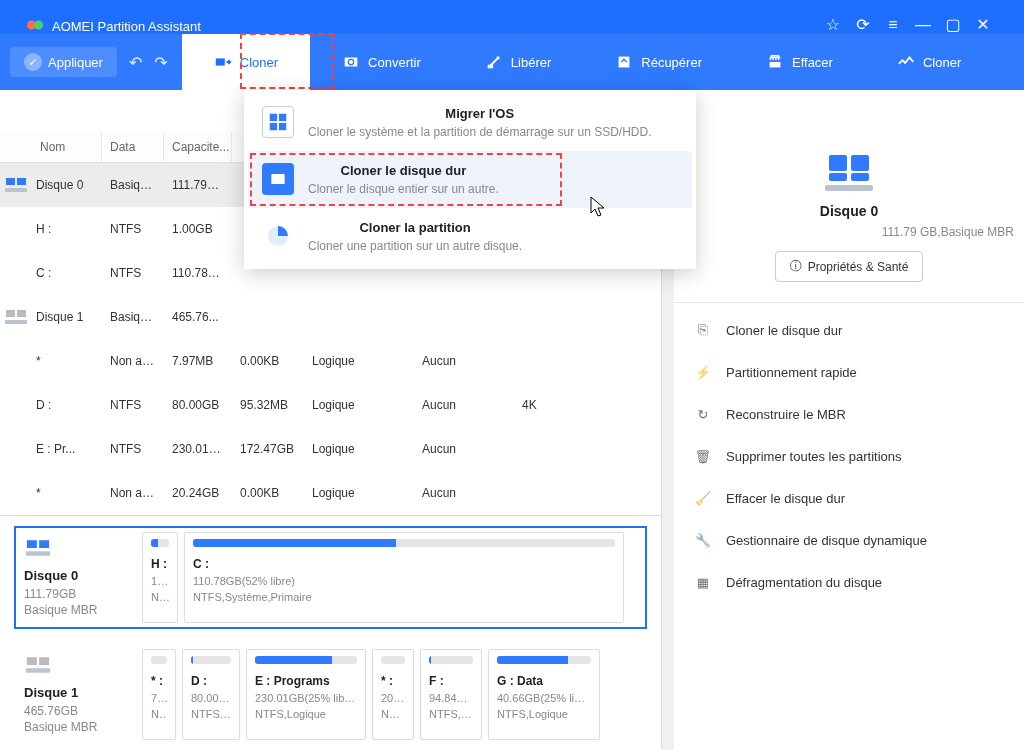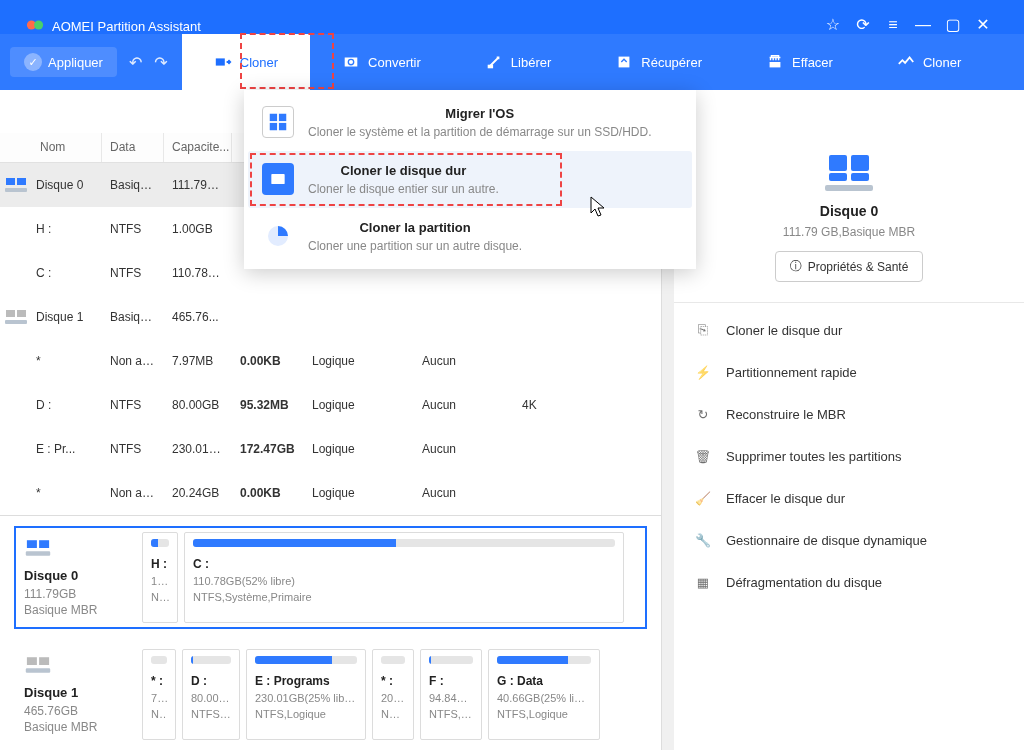--- a/index.html
+++ b/index.html
@@ -20,21 +20,21 @@
 .tool-item.active { background: #fff; color: #1e6fff; }
 .tool-item.active .ticon svg path, .tool-item.active .ticon svg rect { fill: #1e6fff; }
 .red-dash { position: absolute; border: 2px dashed #e44; pointer-events: none; }
 .content { display: flex; height: calc(750px - 34px - 56px); margin-top: 43px; }
 .left { flex: 1; display: flex; flex-direction: column; border-right: 1px solid #ddd; position: relative; }
 .table-header { display: flex; height: 30px; border-bottom: 1px solid #e1e1e1; background: #fdfdfd; font-size: 12px; color: #666; }
 .table-header > div { padding: 7px 8px; border-right: 1px solid #e8e8e8; }
 .col-nom { width: 102px; padding-left: 40px !important; }
 .col-type { width: 62px; }
 .col-cap { width: 68px; }
-.col-used { width: 72px; font-weight: bold; }
+.col-used { width: 72px; }
 .col-sys { width: 110px; }
 .col-flag { width: 100px; }
 .col-bs { width: 60px; }
 .table-body { overflow: auto; flex: 0 0 auto; }
 .row { display: flex; height: 44px; align-items: center; font-size: 12px; color: #333; }
 .row.sel { background: #ececec; }
 .row .icon-cell { width: 32px; display: flex; justify-content: center; }
 .row .nom { width: 70px; padding-left: 4px; }
 .row > div { padding: 0 8px; overflow: hidden; text-overflow: ellipsis; white-space: nowrap; }
 .disk-icon { width: 24px; height: 18px; display: flex; }
@@ -49,21 +49,21 @@
 .disk-info .di-type { font-size: 12px; color: #888; margin-top: 2px; }
 .part-box { border: 1px solid #dcdcdc; border-radius: 2px; padding: 6px 8px; min-width: 34px; }
 .part-box .pbar { height: 8px; background: #e5e5e5; border-radius: 3px; margin-bottom: 10px; position: relative; overflow: hidden; }
 .part-box .pfill { height: 100%; background: #2f7aff; }
 .part-box .pname { font-size: 12px; font-weight: 600; color: #222; white-space: nowrap; overflow: hidden; text-overflow: ellipsis; }
 .part-box .pdet { font-size: 11px; color: #888; white-space: nowrap; overflow: hidden; text-overflow: ellipsis; margin-top: 4px; }
 .right { width: 350px; display: flex; flex-direction: column; }
 .right-top { padding: 20px 10px; text-align: center; border-bottom: 1px solid #e8e8e8; }
 .right-top .big-disk-icon { margin: 0 auto 10px; width: 52px; height: 40px; }
 .right-top .disk-name { font-size: 14px; font-weight: 600; color: #222; }
-.right-top .disk-sub { font-size: 12px; color: #888; margin-top: 6px; }
+.right-top .disk-sub { font-size: 12px; color: #888; margin-top: 6px; text-align: right; }
 .prop-btn { display: inline-flex; align-items: center; gap: 6px; border: 1px solid #ccc; border-radius: 4px; padding: 6px 14px; font-size: 12px; color: #333; margin-top: 12px; cursor: pointer; background: #fff; }
 .action-list { padding: 6px 0; }
 .action-item { display: flex; align-items: center; gap: 14px; padding: 12px 20px; font-size: 13px; color: #333; cursor: pointer; }
 .action-item .aicon { width: 18px; height: 18px; opacity: 0.7; display: flex; align-items: center; justify-content: center; }
 .dropdown { position: absolute; left: 244px; top: 90px; width: 452px; background: #fff; box-shadow: 0 4px 20px rgba(0,0,0,0.2); z-index: 10; padding: 4px; }
 .dd-item { display: flex; gap: 14px; padding: 12px 14px; border-radius: 3px; cursor: pointer; text-align: center; }
 .dd-item.hover { background: #eef3fb; }
 .dd-item .dd-icon { width: 32px; height: 32px; display: flex; align-items: center; justify-content: center; border-radius: 4px; }
 .dd-item .dd-text .dd-title { font-size: 13px; font-weight: 600; color: #222; }
 .dd-item .dd-text .dd-desc { font-size: 12px; color: #888; margin-top: 4px; }

